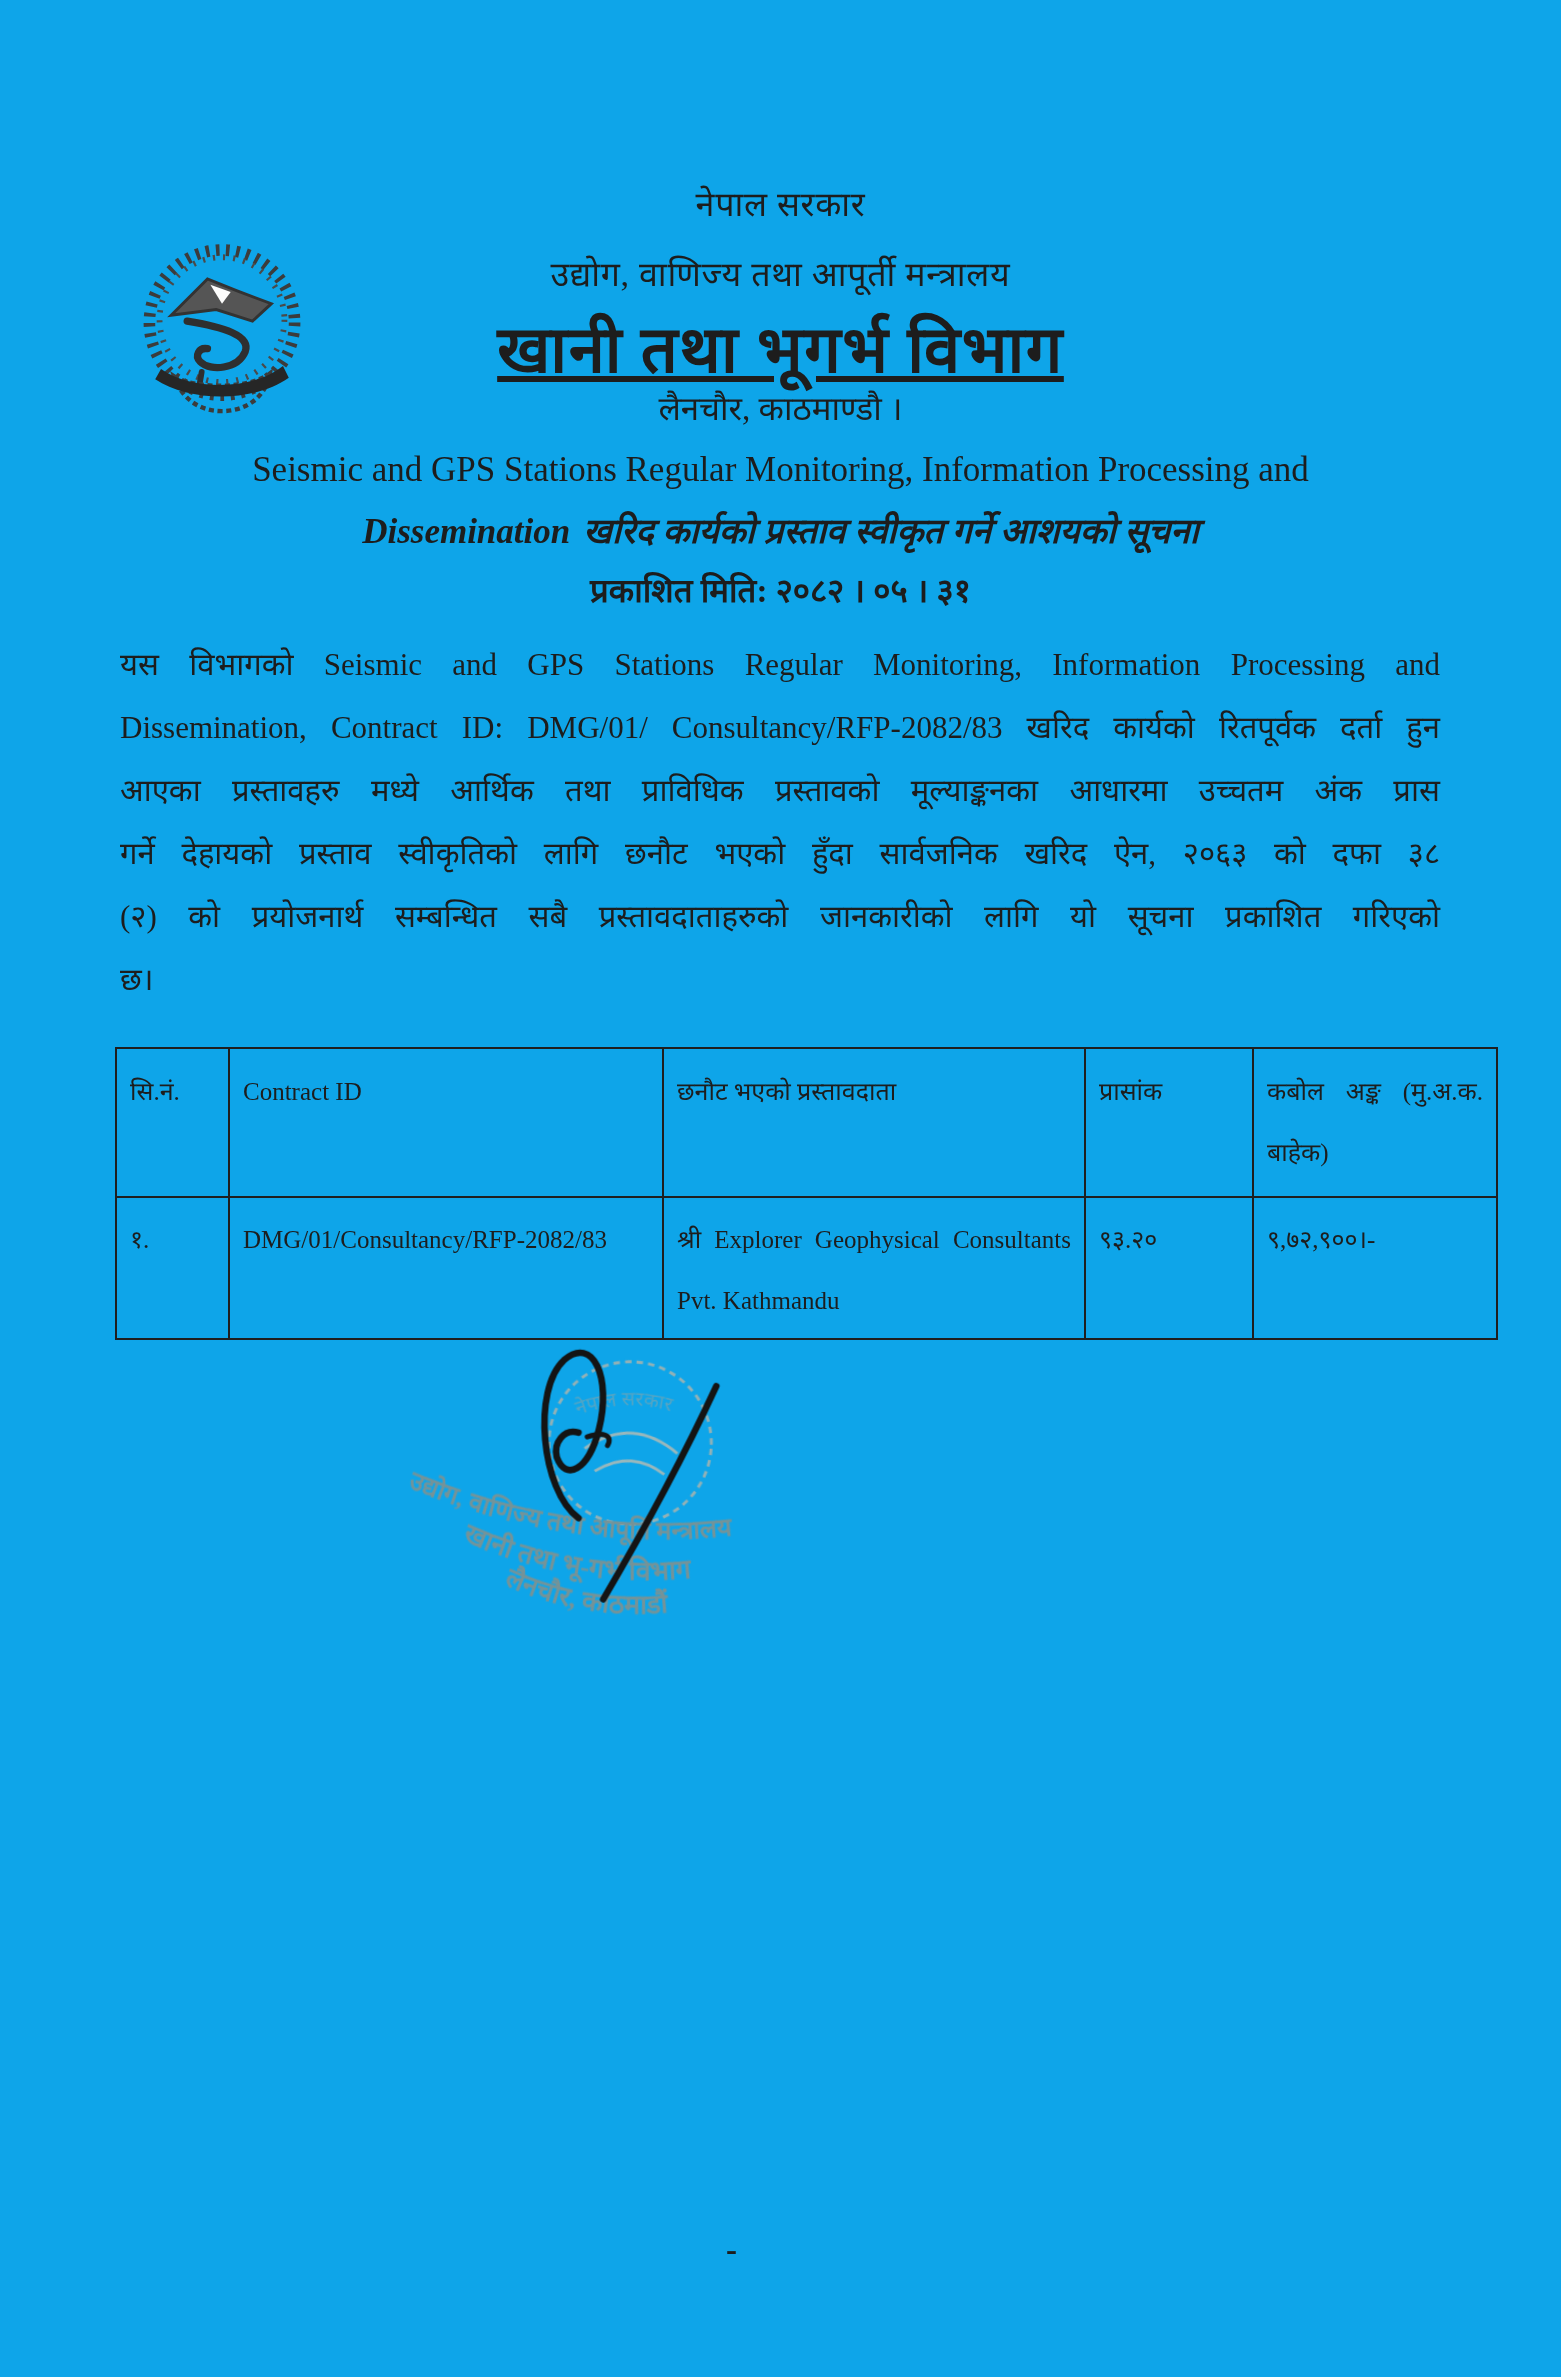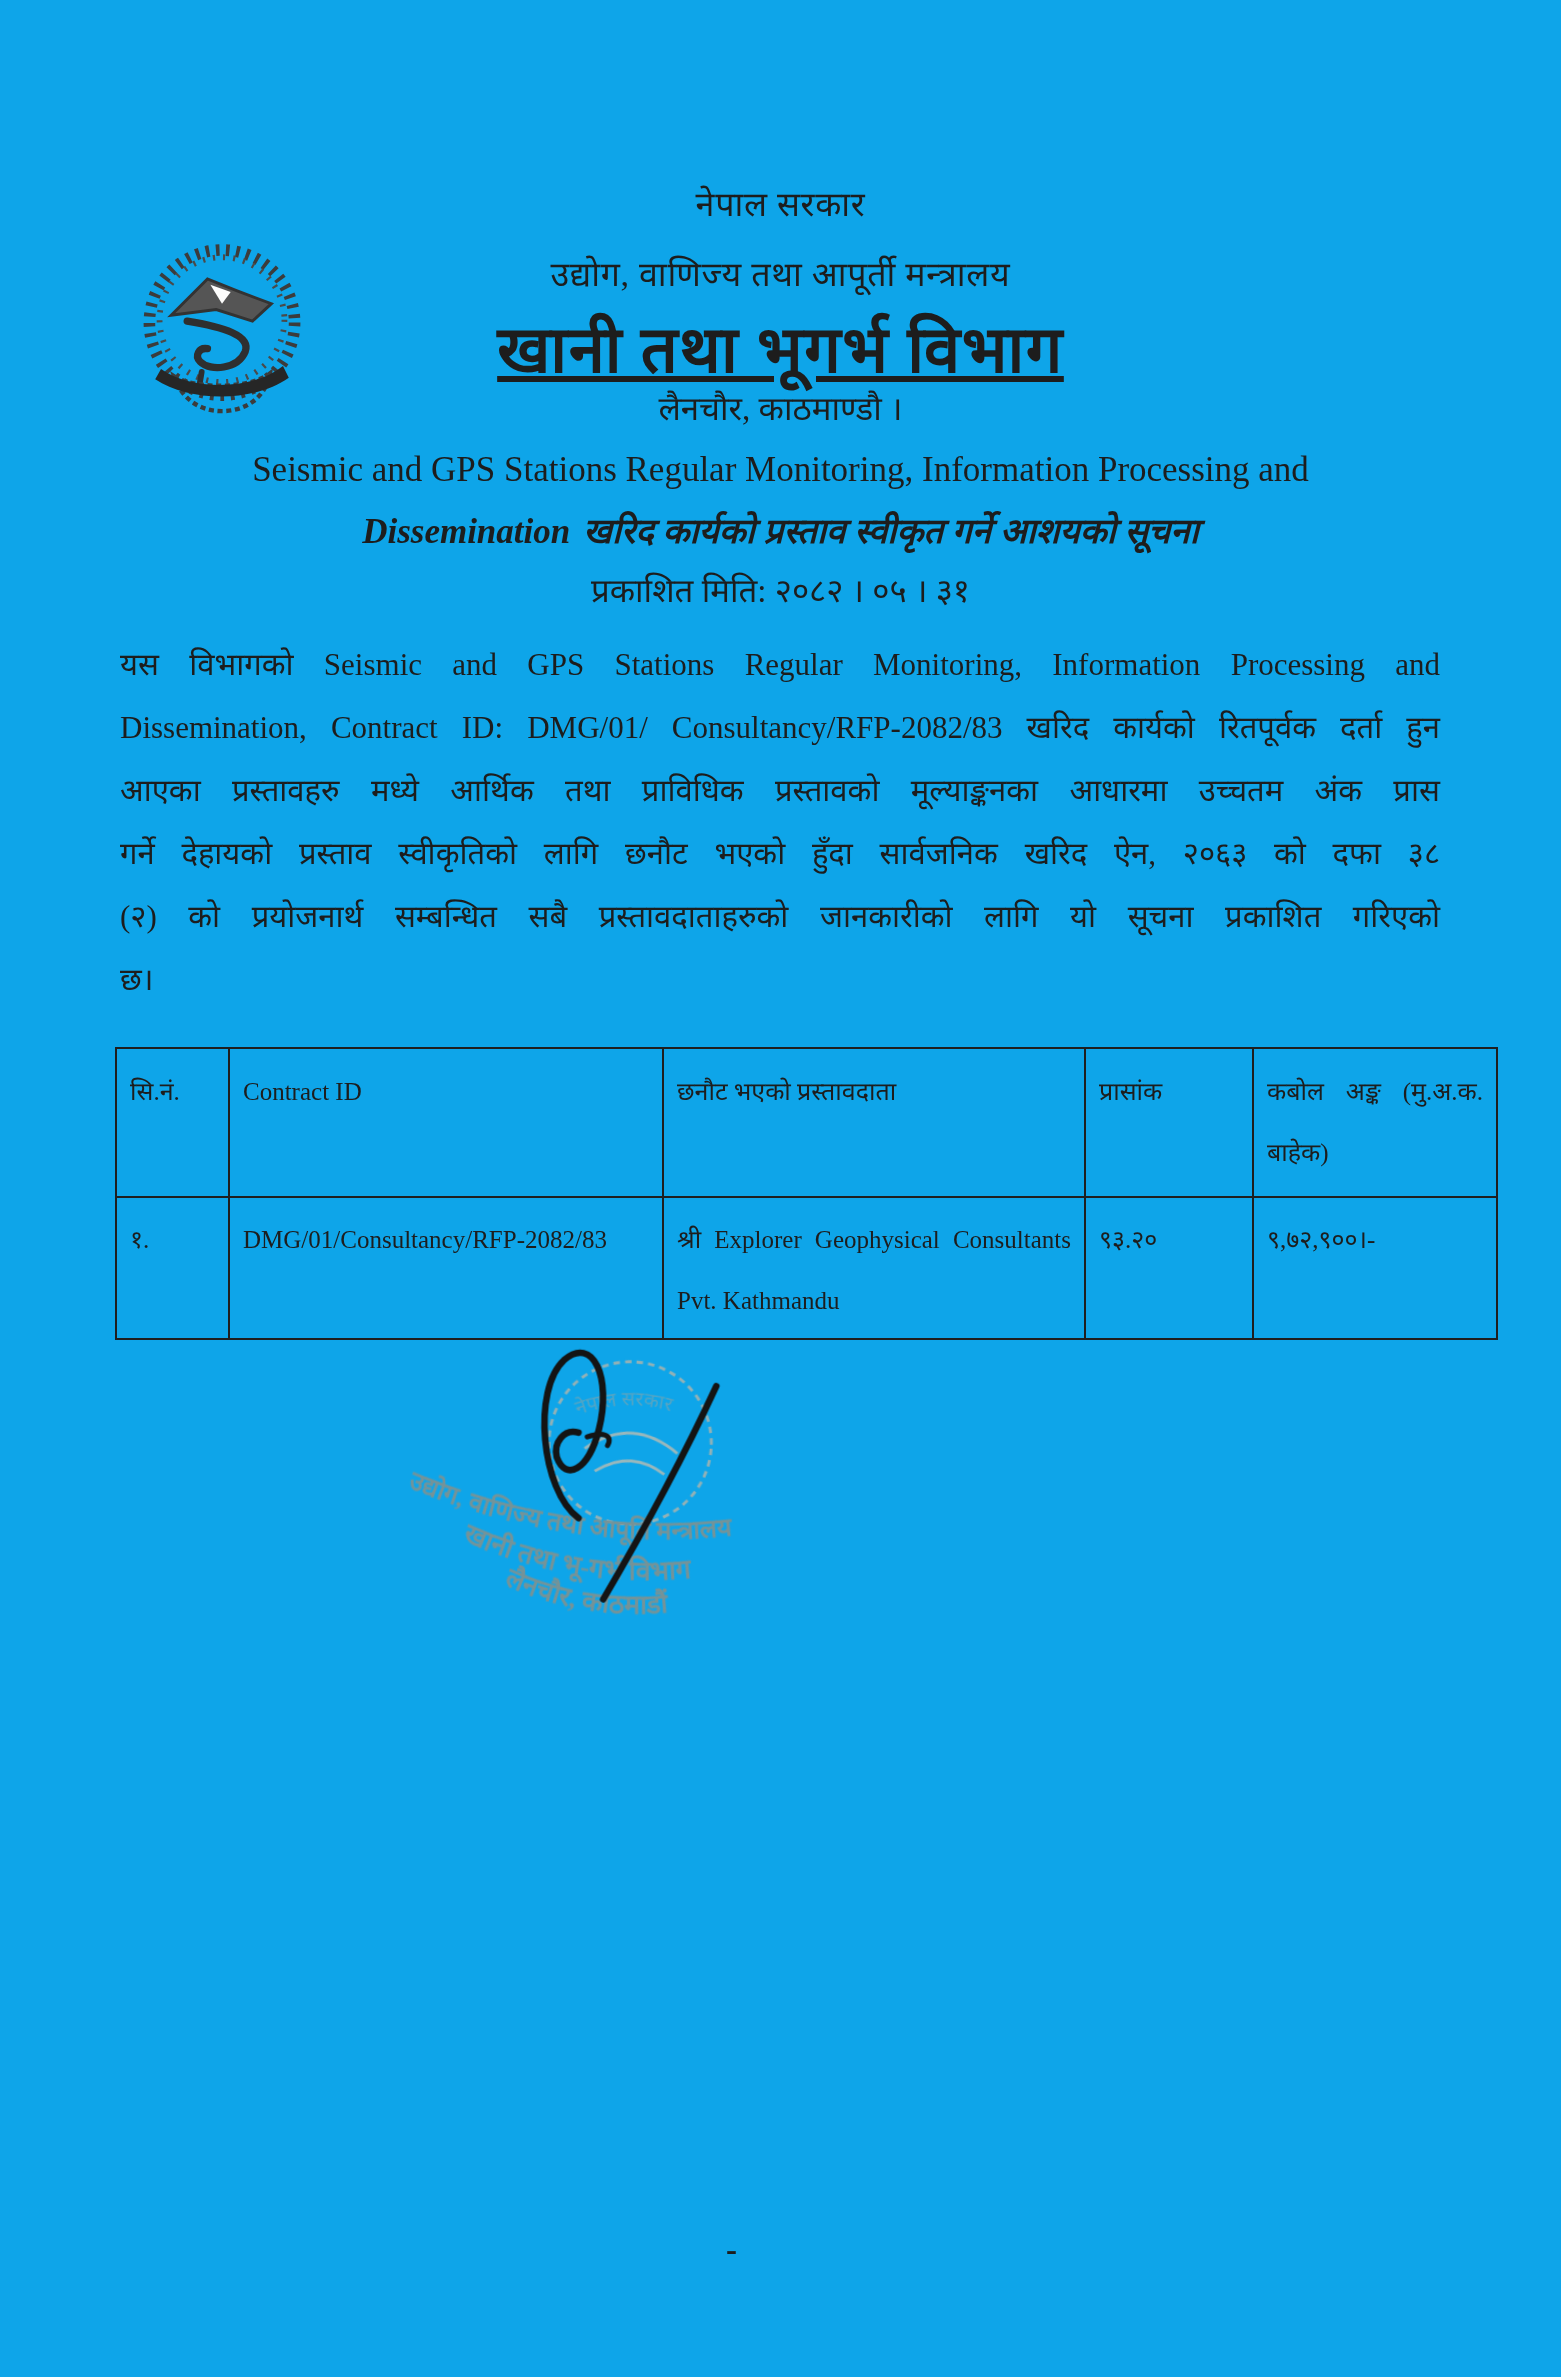--- a/index.html
+++ b/index.html
@@ -13,21 +13,21 @@
     overflow:hidden;
   }
   .centered{position:absolute;left:0;width:100%;text-align:center;}
   .gov-line{top:180px;font-size:34px;letter-spacing:0.7px;}
   .ministry-line{top:250px;font-size:34px;letter-spacing:0.7px;}
   .dept-line{top:303px;font-size:65px;font-weight:700;letter-spacing:1.5px;text-decoration:underline;}
   .addr-line{top:385px;font-size:33px;text-align:center;}
   .title-line1{top:420px;font-size:35px;font-weight:400;margin-top:30px;}
   .title-line2{top:506px;font-size:35px;font-weight:700;font-style:italic;}
   .title-line2 .en{margin-right:13px;}
-  .pub-date{top:567px;font-size:33px;font-weight:400;}
+  .pub-date{top:567px;font-size:33px;font-weight:700;}
   .body-para{
     position:absolute;top:633px;left:120px;width:1320px;
     font-size:31px;line-height:63px;
   }
   .jline{text-align:justify;text-align-last:justify;}
   .lastline{text-align:left;}
   table.notice-table{
     position:absolute;top:1047px;left:115px;
     width:1382px;border-collapse:collapse;table-layout:fixed;
     font-size:25px;

